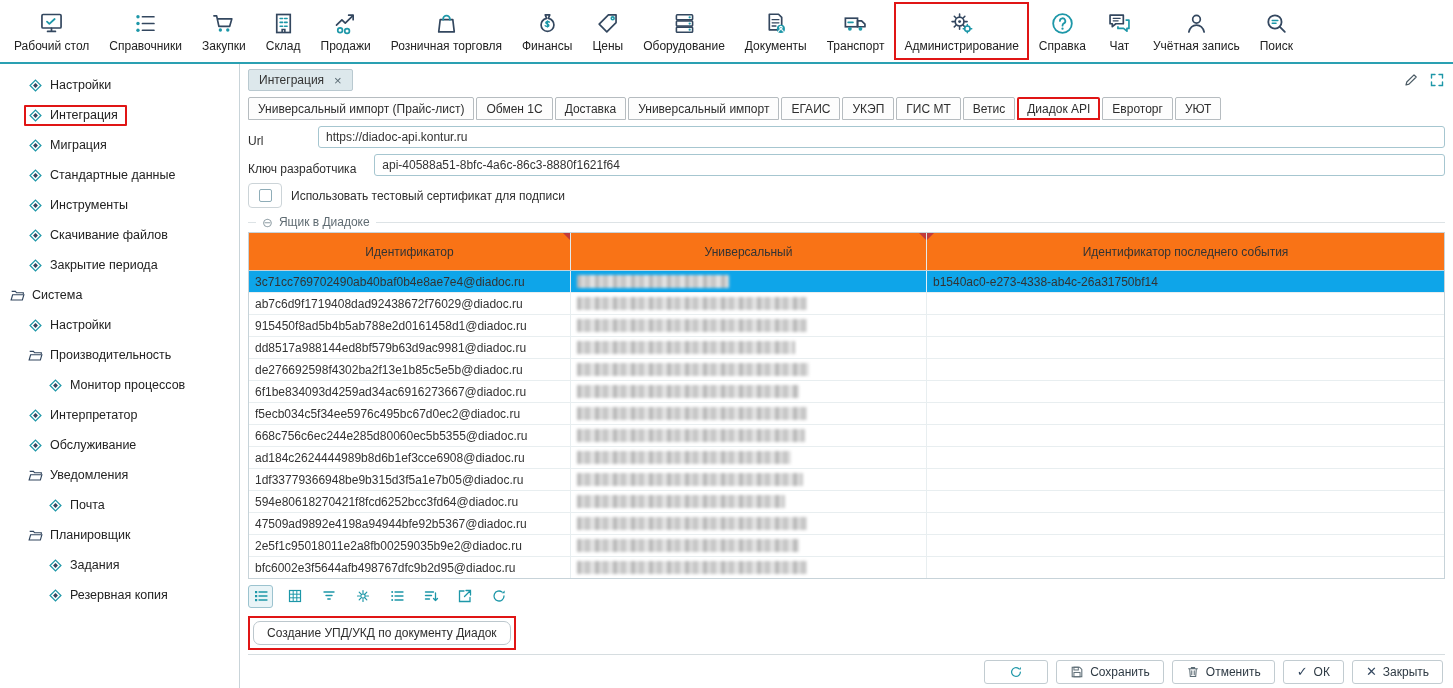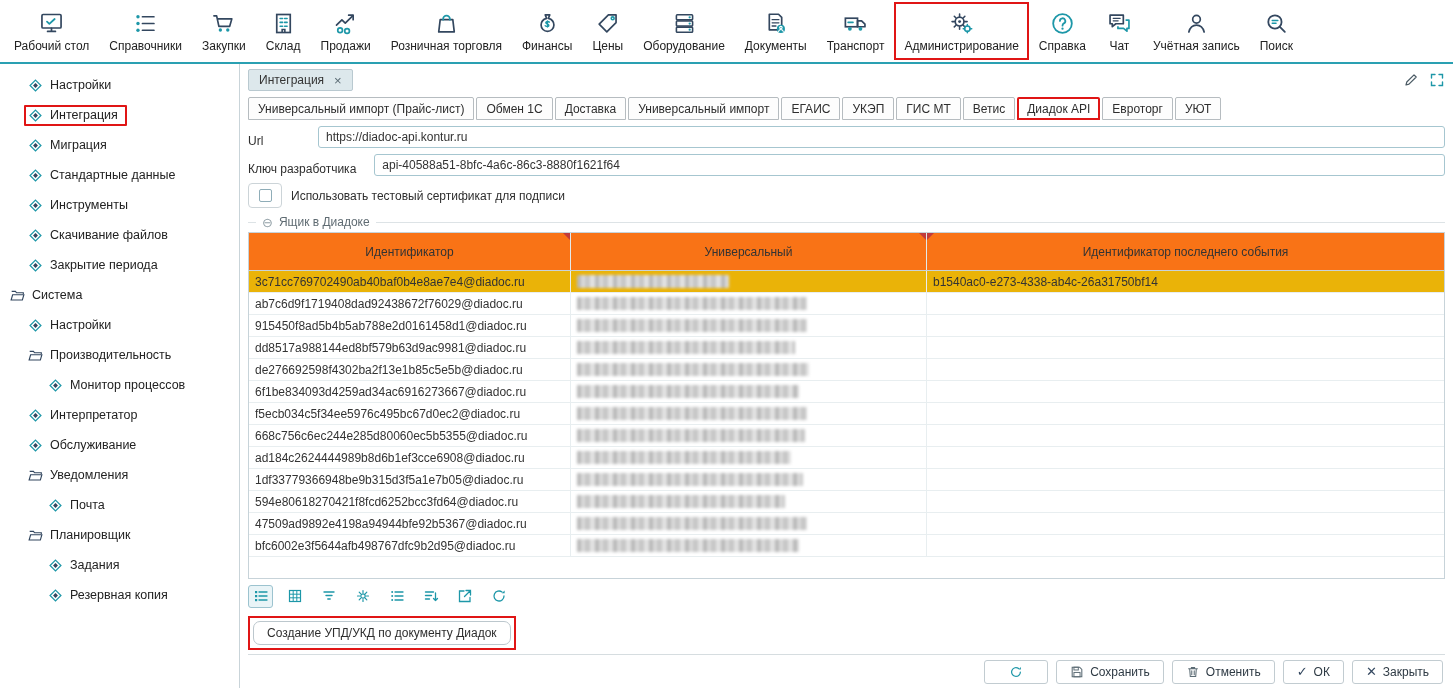--- a/index.html
+++ b/index.html
@@ -59,21 +59,21 @@
   .thead{display:flex;height:38px;border-bottom:1px solid #c7d3d9;background:#f97316}
   .th{position:relative;display:flex;align-items:center;justify-content:center;color:#333;border-right:1px solid #e2e9ec;cursor:pointer}
   .th.col3{border-right:none}
   .col1{width:322px;min-width:322px}
   .col2{width:356px;min-width:356px}
   .col3{flex:1}
   .tri{position:absolute;width:0;height:0}
   .tri-r{top:0;right:0;border-top:7px solid #c23b3b;border-left:7px solid transparent}
   .tri-l{top:0;left:0;border-top:7px solid #c23b3b;border-right:7px solid transparent}
   .trow{display:flex;height:22px;border-bottom:1px solid #e8eef0;cursor:pointer;background:#fff}
-  .trow.selected{background:#eab308}
+  .trow.selected{background:#0ea5e9}
   .td{display:flex;align-items:center;padding:0 6px;border-right:1px solid #e8eef0;overflow:hidden;white-space:nowrap;font-size:12px;color:#333}
   .td.col3{border-right:none}
   .blur{height:13px;background:repeating-linear-gradient(90deg,#b9b9b9 0 4px,#dadada 4px 8px,#c6c6c6 8px 13px,#e3e3e3 13px 18px);filter:blur(1.6px);border-radius:1px}
   .trow:nth-child(1) .blur{width:152px}
   .trow:nth-child(2) .blur{width:230px}
   .trow:nth-child(3) .blur{width:230px}
   .trow:nth-child(4) .blur{width:218px}
   .trow:nth-child(5) .blur{width:232px}
   .trow:nth-child(6) .blur{width:222px}
   .trow:nth-child(7) .blur{width:230px}
@@ -618,20 +618,27 @@
               <div class="td col3"></div>
             </div>
             <div class="trow">
               <div class="td col1">47509ad9892e4198a94944bfe92b5367@diadoc.ru</div>
               <div class="td col2">
                 <span class="blur"></span>
               </div>
               <div class="td col3"></div>
             </div>
             <div class="trow">
+              <div class="td col1">2e5f1c95018011e2a8fb00259035b9e2@diadoc.ru</div>
+              <div class="td col2">
+                <span class="blur"></span>
+              </div>
+              <div class="td col3"></div>
+            </div>
+            <div class="trow">
               <div class="td col1">bfc6002e3f5644afb498767dfc9b2d95@diadoc.ru</div>
               <div class="td col2">
                 <span class="blur"></span>
               </div>
               <div class="td col3"></div>
             </div>
           </div>
       </div>
 
       <div class="tbar">

